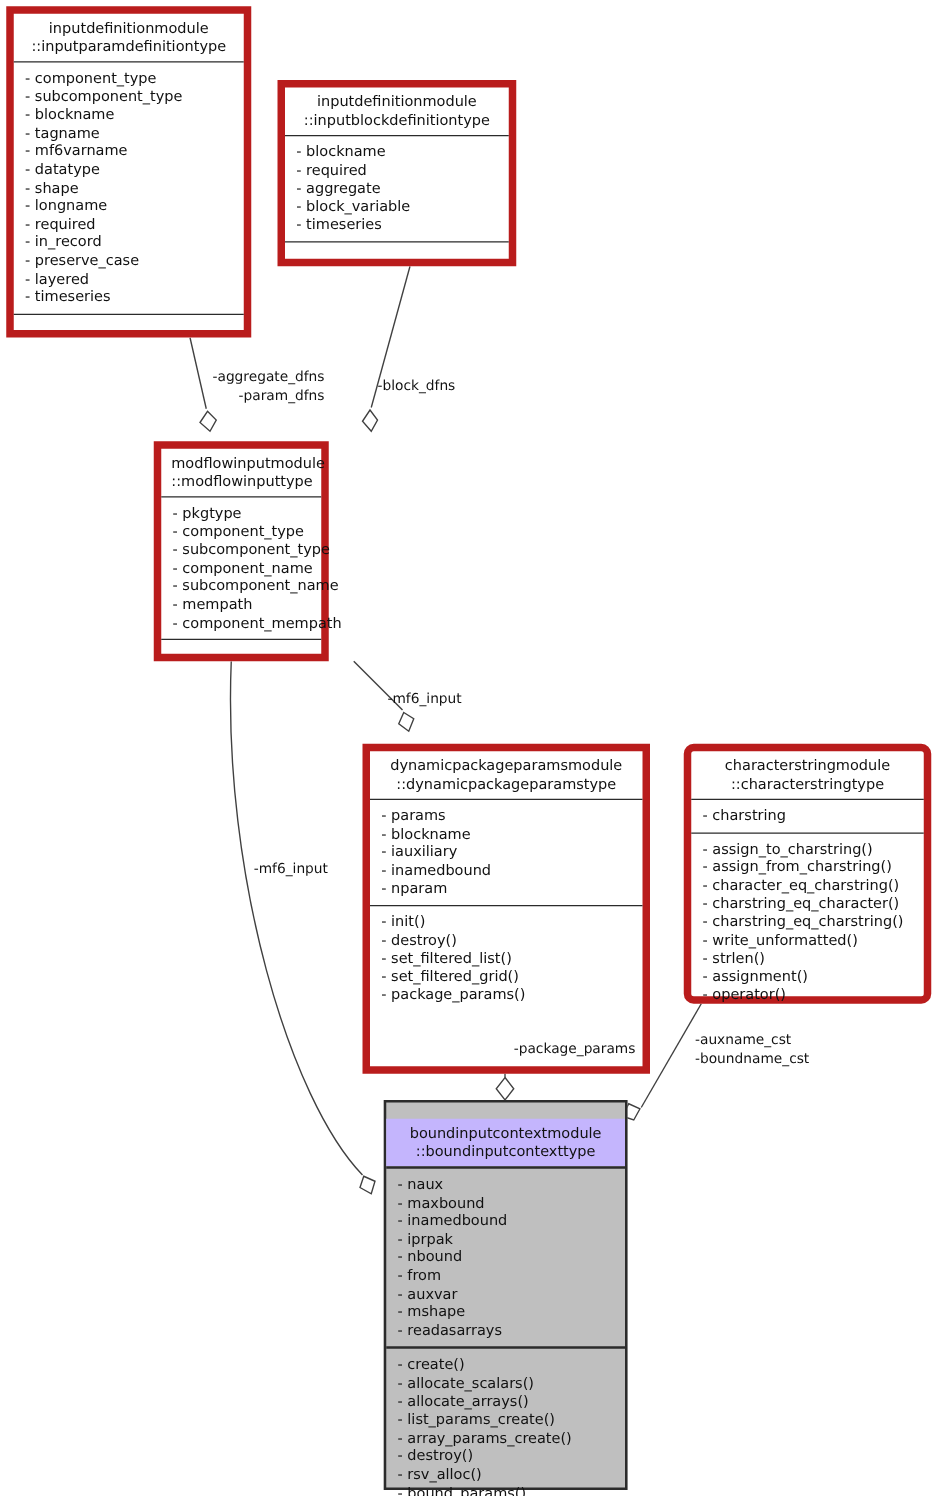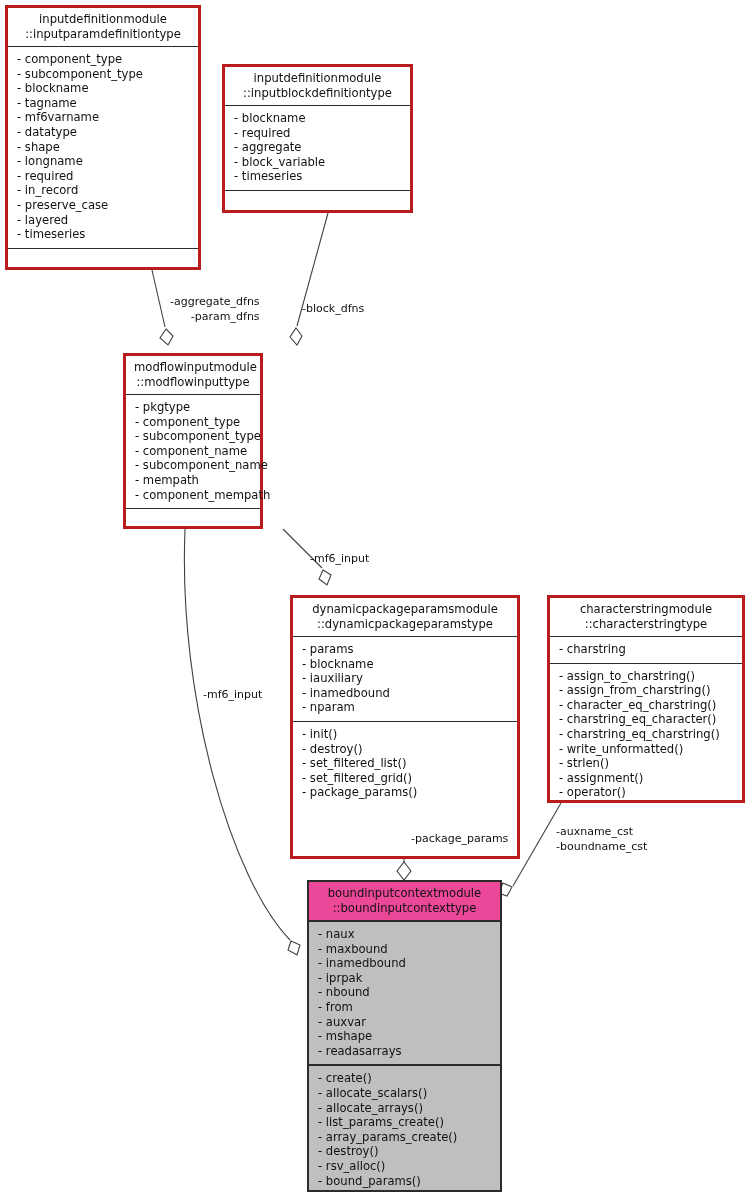--- a/index.html
+++ b/index.html
@@ -1,23 +1,23 @@
 <!DOCTYPE html>
 <html><head>
 <meta charset="utf-8">
 <style>
   html,body{margin:0;padding:0;background:#ffffff;}
   body{width:751px;height:1197px;position:relative;overflow:hidden;
        font-family:"DejaVu Sans","Liberation Sans",sans-serif;}
   #canvas{position:absolute;left:0;top:0;width:751px;height:1197px;}
   svg.edges{position:absolute;left:0;top:0;width:751px;height:1197px;pointer-events:none;}
-  .uml{position:absolute;background:#ffffff;border:3px solid #b91c1c;box-sizing:border-box;}
+  .uml{position:absolute;background:#ffffff;border:6px solid #b91c1c;box-sizing:border-box;}
   .uml.focus{border:2px solid #2b2b2b;background:#bfbfbf;}
   .uml.focus .sec{border-top:2px solid #2b2b2b;}
-  .uml.focus .title{background:#ec4899;}
+  .uml.focus .title{background:#c4b5fd;margin-top:13px;}
   .title{padding:4px 8px 5px 8px;line-height:14.5px;font-size:11.6px;color:#111;text-align:center;white-space:pre;}
   .sec{border-top:1px solid #2b2b2b;padding:5px 8px 6px 9px;}
   .sec.empty{min-height:16px;padding:8px;}
   .row{font-size:11.6px;line-height:14.6px;color:#111;white-space:pre;}
   .elabel{position:absolute;font-size:11px;line-height:14.6px;color:#111;white-space:pre;}
 </style>
 </head>
 <body>
 
 <div id="canvas">
@@ -104,21 +104,21 @@
     </div>
     <div class="sec">
       <div class="row">- init()</div>
       <div class="row">- destroy()</div>
       <div class="row">- set_filtered_list()</div>
       <div class="row">- set_filtered_grid()</div>
       <div class="row">- package_params()</div>
     </div>
   </div>
 
-  <div class="uml" style="left:547px;top:595px;width:198px;height:208px;">
+  <div class="uml" style="left:547px;top:595px;width:198px;height:208px;border-radius:8px;">
     <div class="title">characterstringmodule
 ::characterstringtype</div>
     <div class="sec">
       <div class="row">- charstring</div>
     </div>
     <div class="sec">
       <div class="row">- assign_to_charstring()</div>
       <div class="row">- assign_from_charstring()</div>
       <div class="row">- character_eq_charstring()</div>
       <div class="row">- charstring_eq_character()</div>

